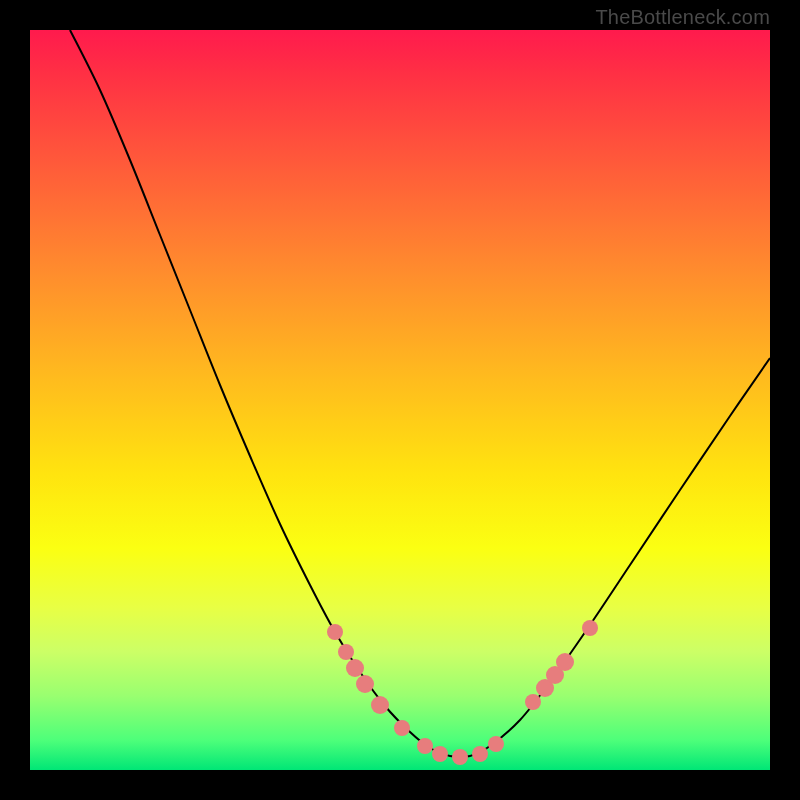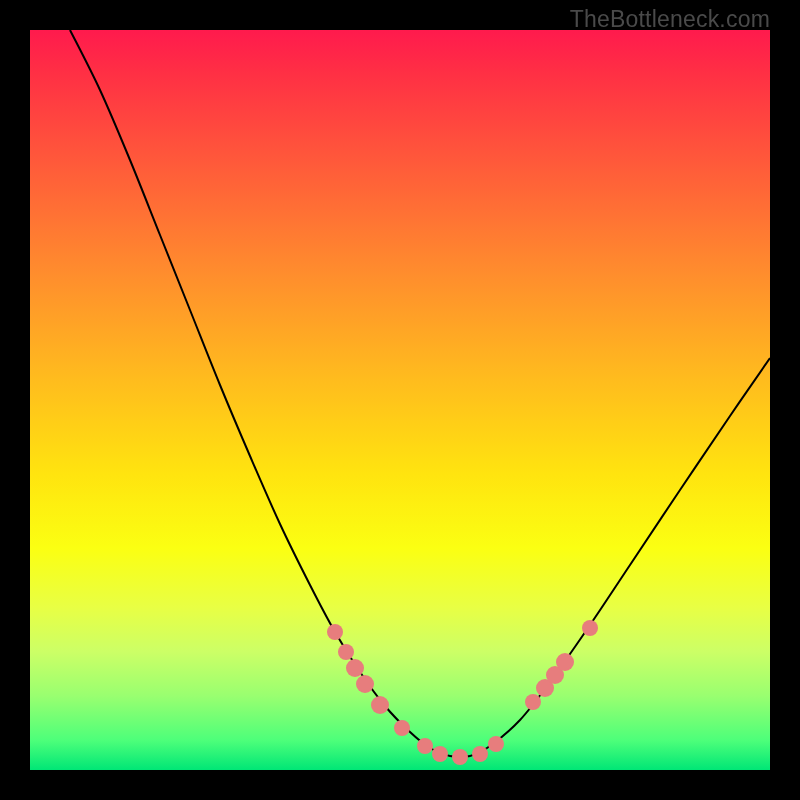--- a/index.html
+++ b/index.html
@@ -28,21 +28,21 @@
       #ccff66 84%,
       #99ff70 90%,
       #4dff7a 96%,
       #00e676 100%);
   }
   .watermark {
     position: absolute;
     top: 6px;
     right: 30px;
     font-family: Arial, Helvetica, sans-serif;
-    font-size: 23px;
+    font-size: 20px;
     color: #4a4a4a;
     letter-spacing: 0.2px;
   }
   svg.curve {
     position: absolute;
     left: 0; top: 0;
     width: 740px; height: 740px;
   }
 </style>
 </head>

